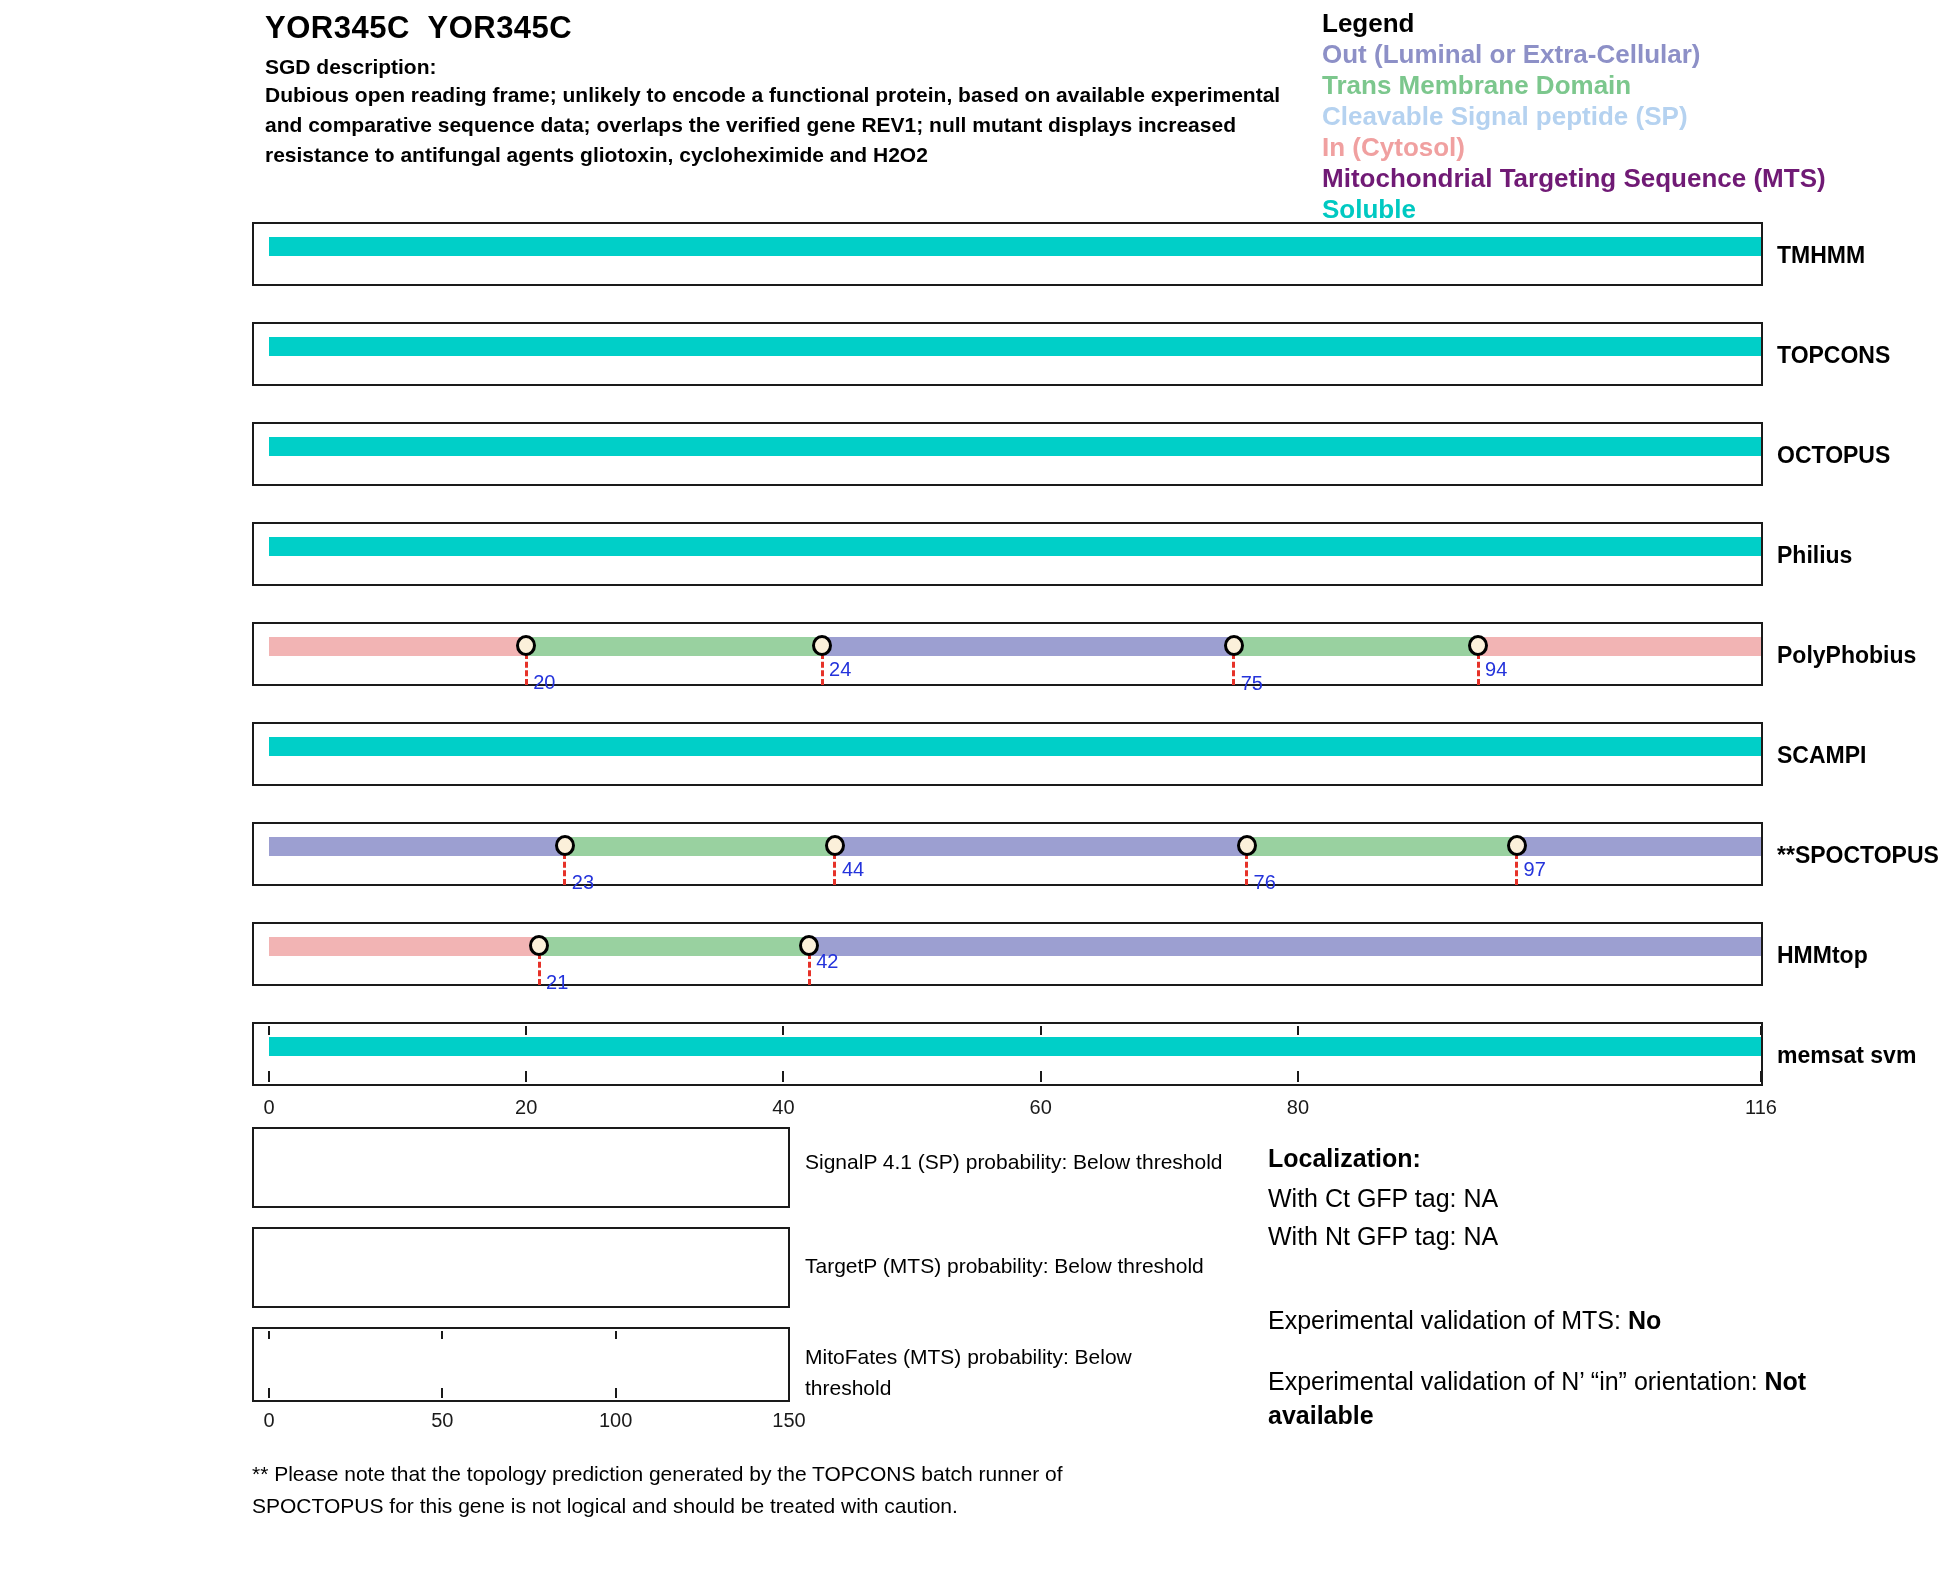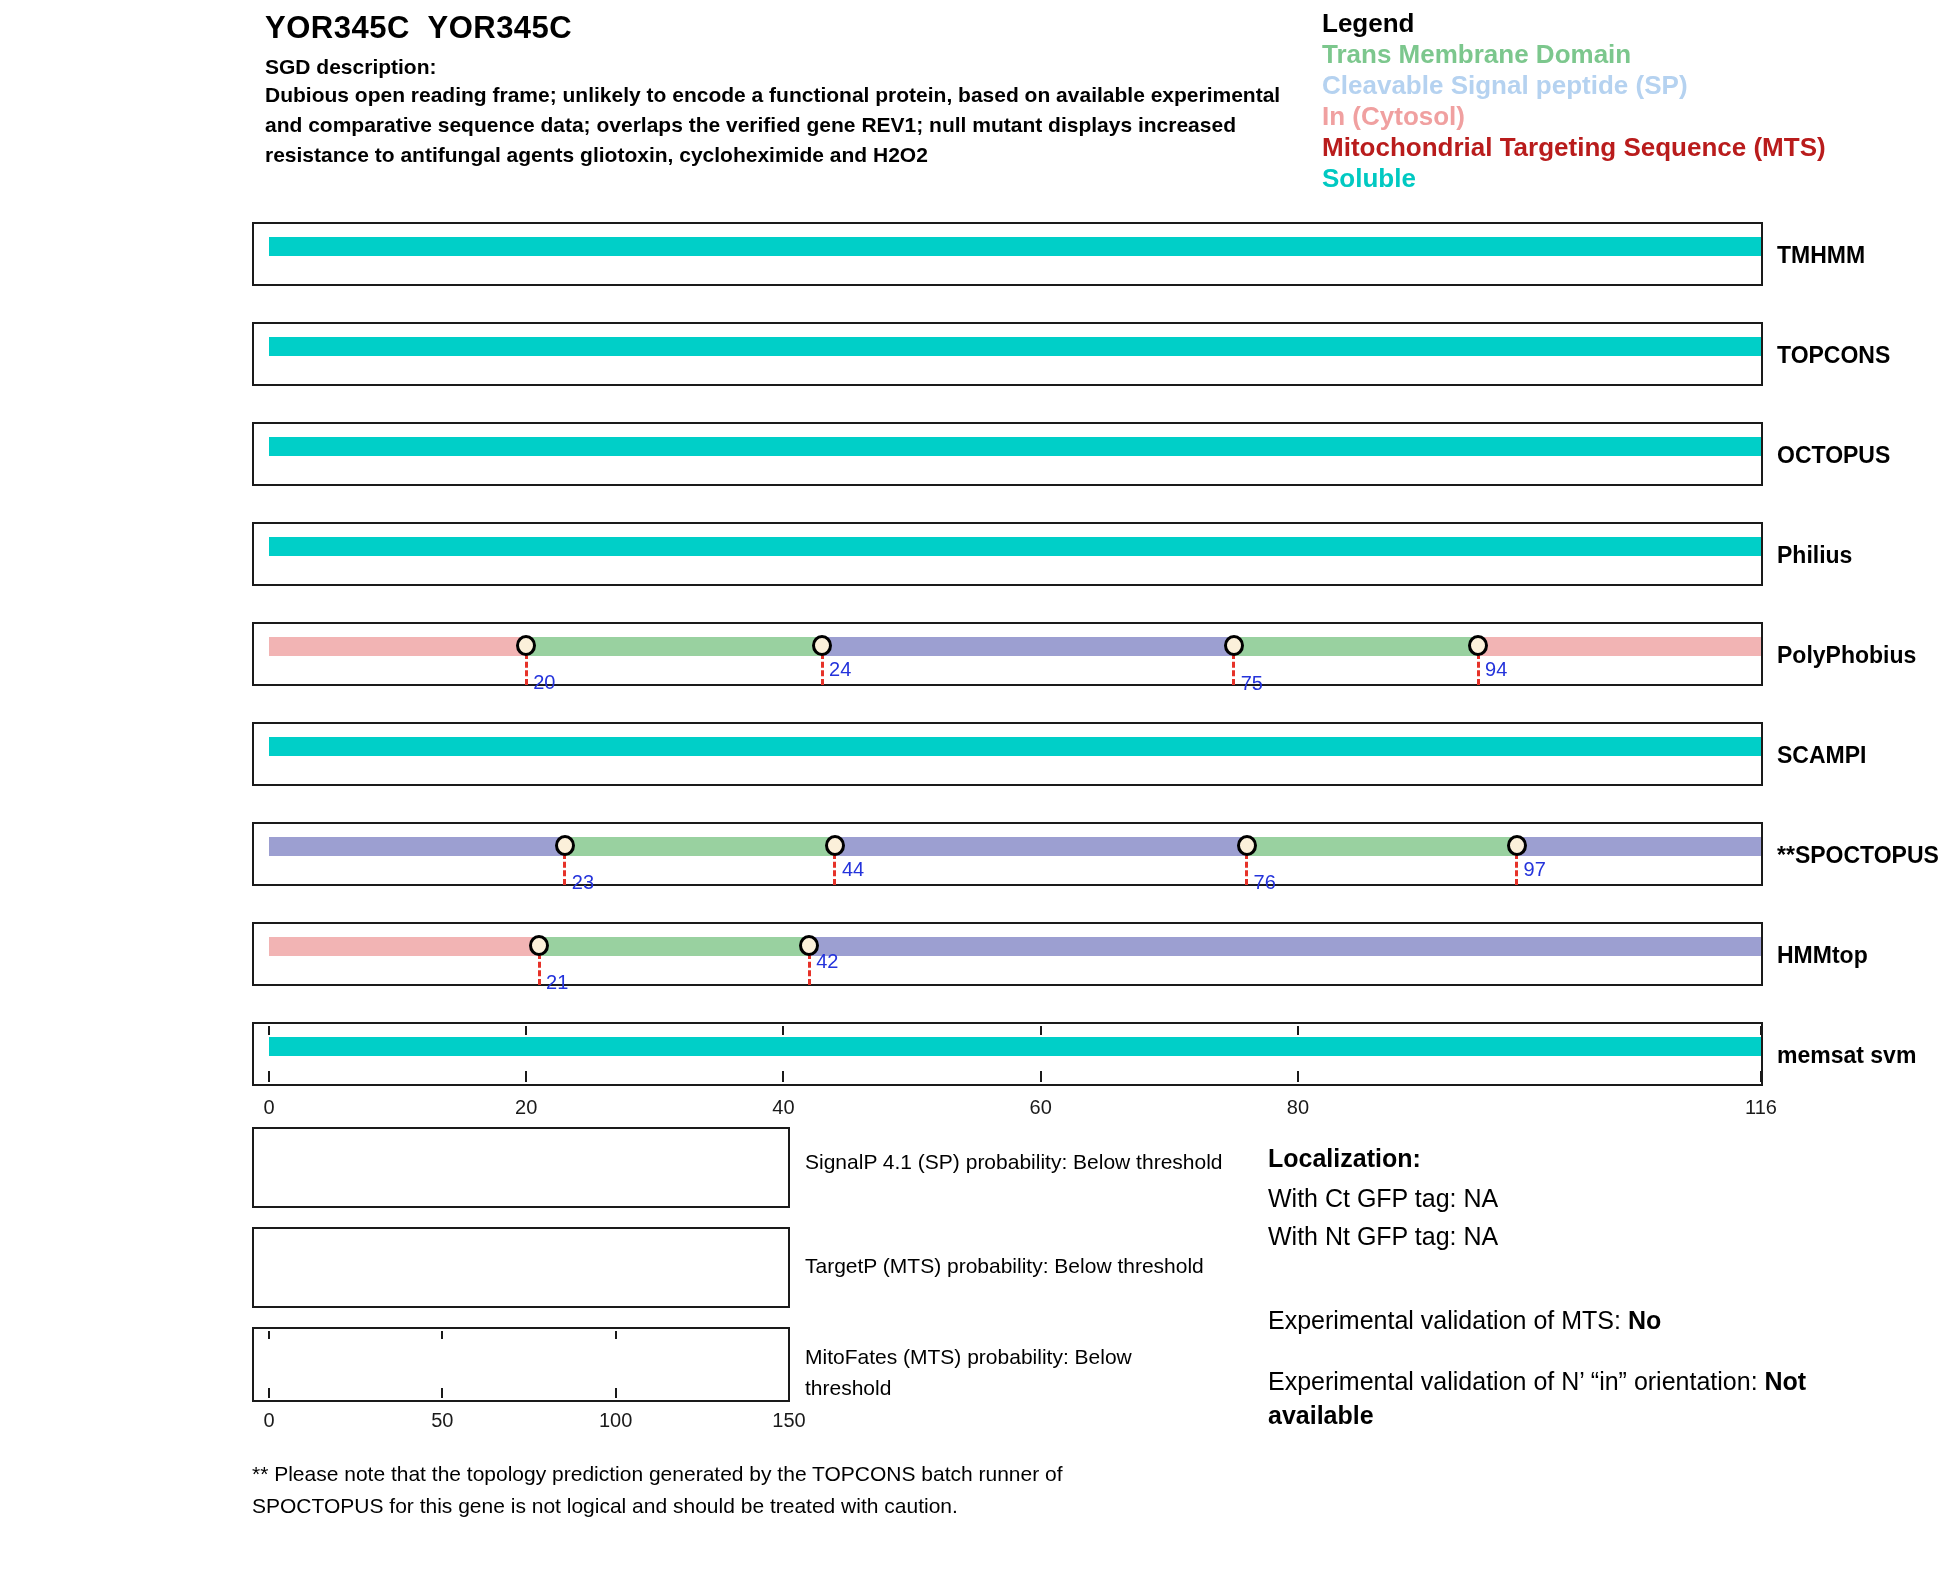--- a/index.html
+++ b/index.html
@@ -57,24 +57,25 @@
 
 <div id="canvas">
 
   <div class="abs page-title">YOR345C  YOR345C</div>
   <div class="abs sgd-label">SGD description:</div>
   <div class="abs sgd-desc">Dubious open reading frame; unlikely to encode a functional protein, based on available experimental and comparative sequence data; overlaps the verified gene REV1; null mutant displays increased resistance to antifungal agents gliotoxin, cycloheximide and H2O2</div>
 
   <div class="abs legend">
     <div class="legend-title">Legend</div>
     <div id="legend-items">
+        <div class="legend-item" style="color: rgb(141, 144, 199);">Out (Luminal or Extra-Cellular)</div>
         <div class="legend-item" style="color: rgb(124, 199, 141);">Trans Membrane Domain</div>
         <div class="legend-item" style="color: rgb(181, 210, 240);">Cleavable Signal peptide (SP)</div>
         <div class="legend-item" style="color: rgb(240, 160, 160);">In (Cytosol)</div>
-        <div class="legend-item" style="color: #b91c1c;">Mitochondrial Targeting Sequence (MTS)</div>
+        <div class="legend-item" style="color: #701a75;">Mitochondrial Targeting Sequence (MTS)</div>
         <div class="legend-item" style="color: rgb(0, 201, 194);">Soluble</div>
       </div>
   </div>
 
   <div id="tracks">
       <div class="track-box" style="top: 222px;">
         <div class="seg" style="left: 15px; width: 1492px; background: rgb(0, 207, 200);"></div>
       </div>
       <div class="track-label" style="top: 242px;">TMHMM</div>
       <div class="track-box" style="top: 322px;">

